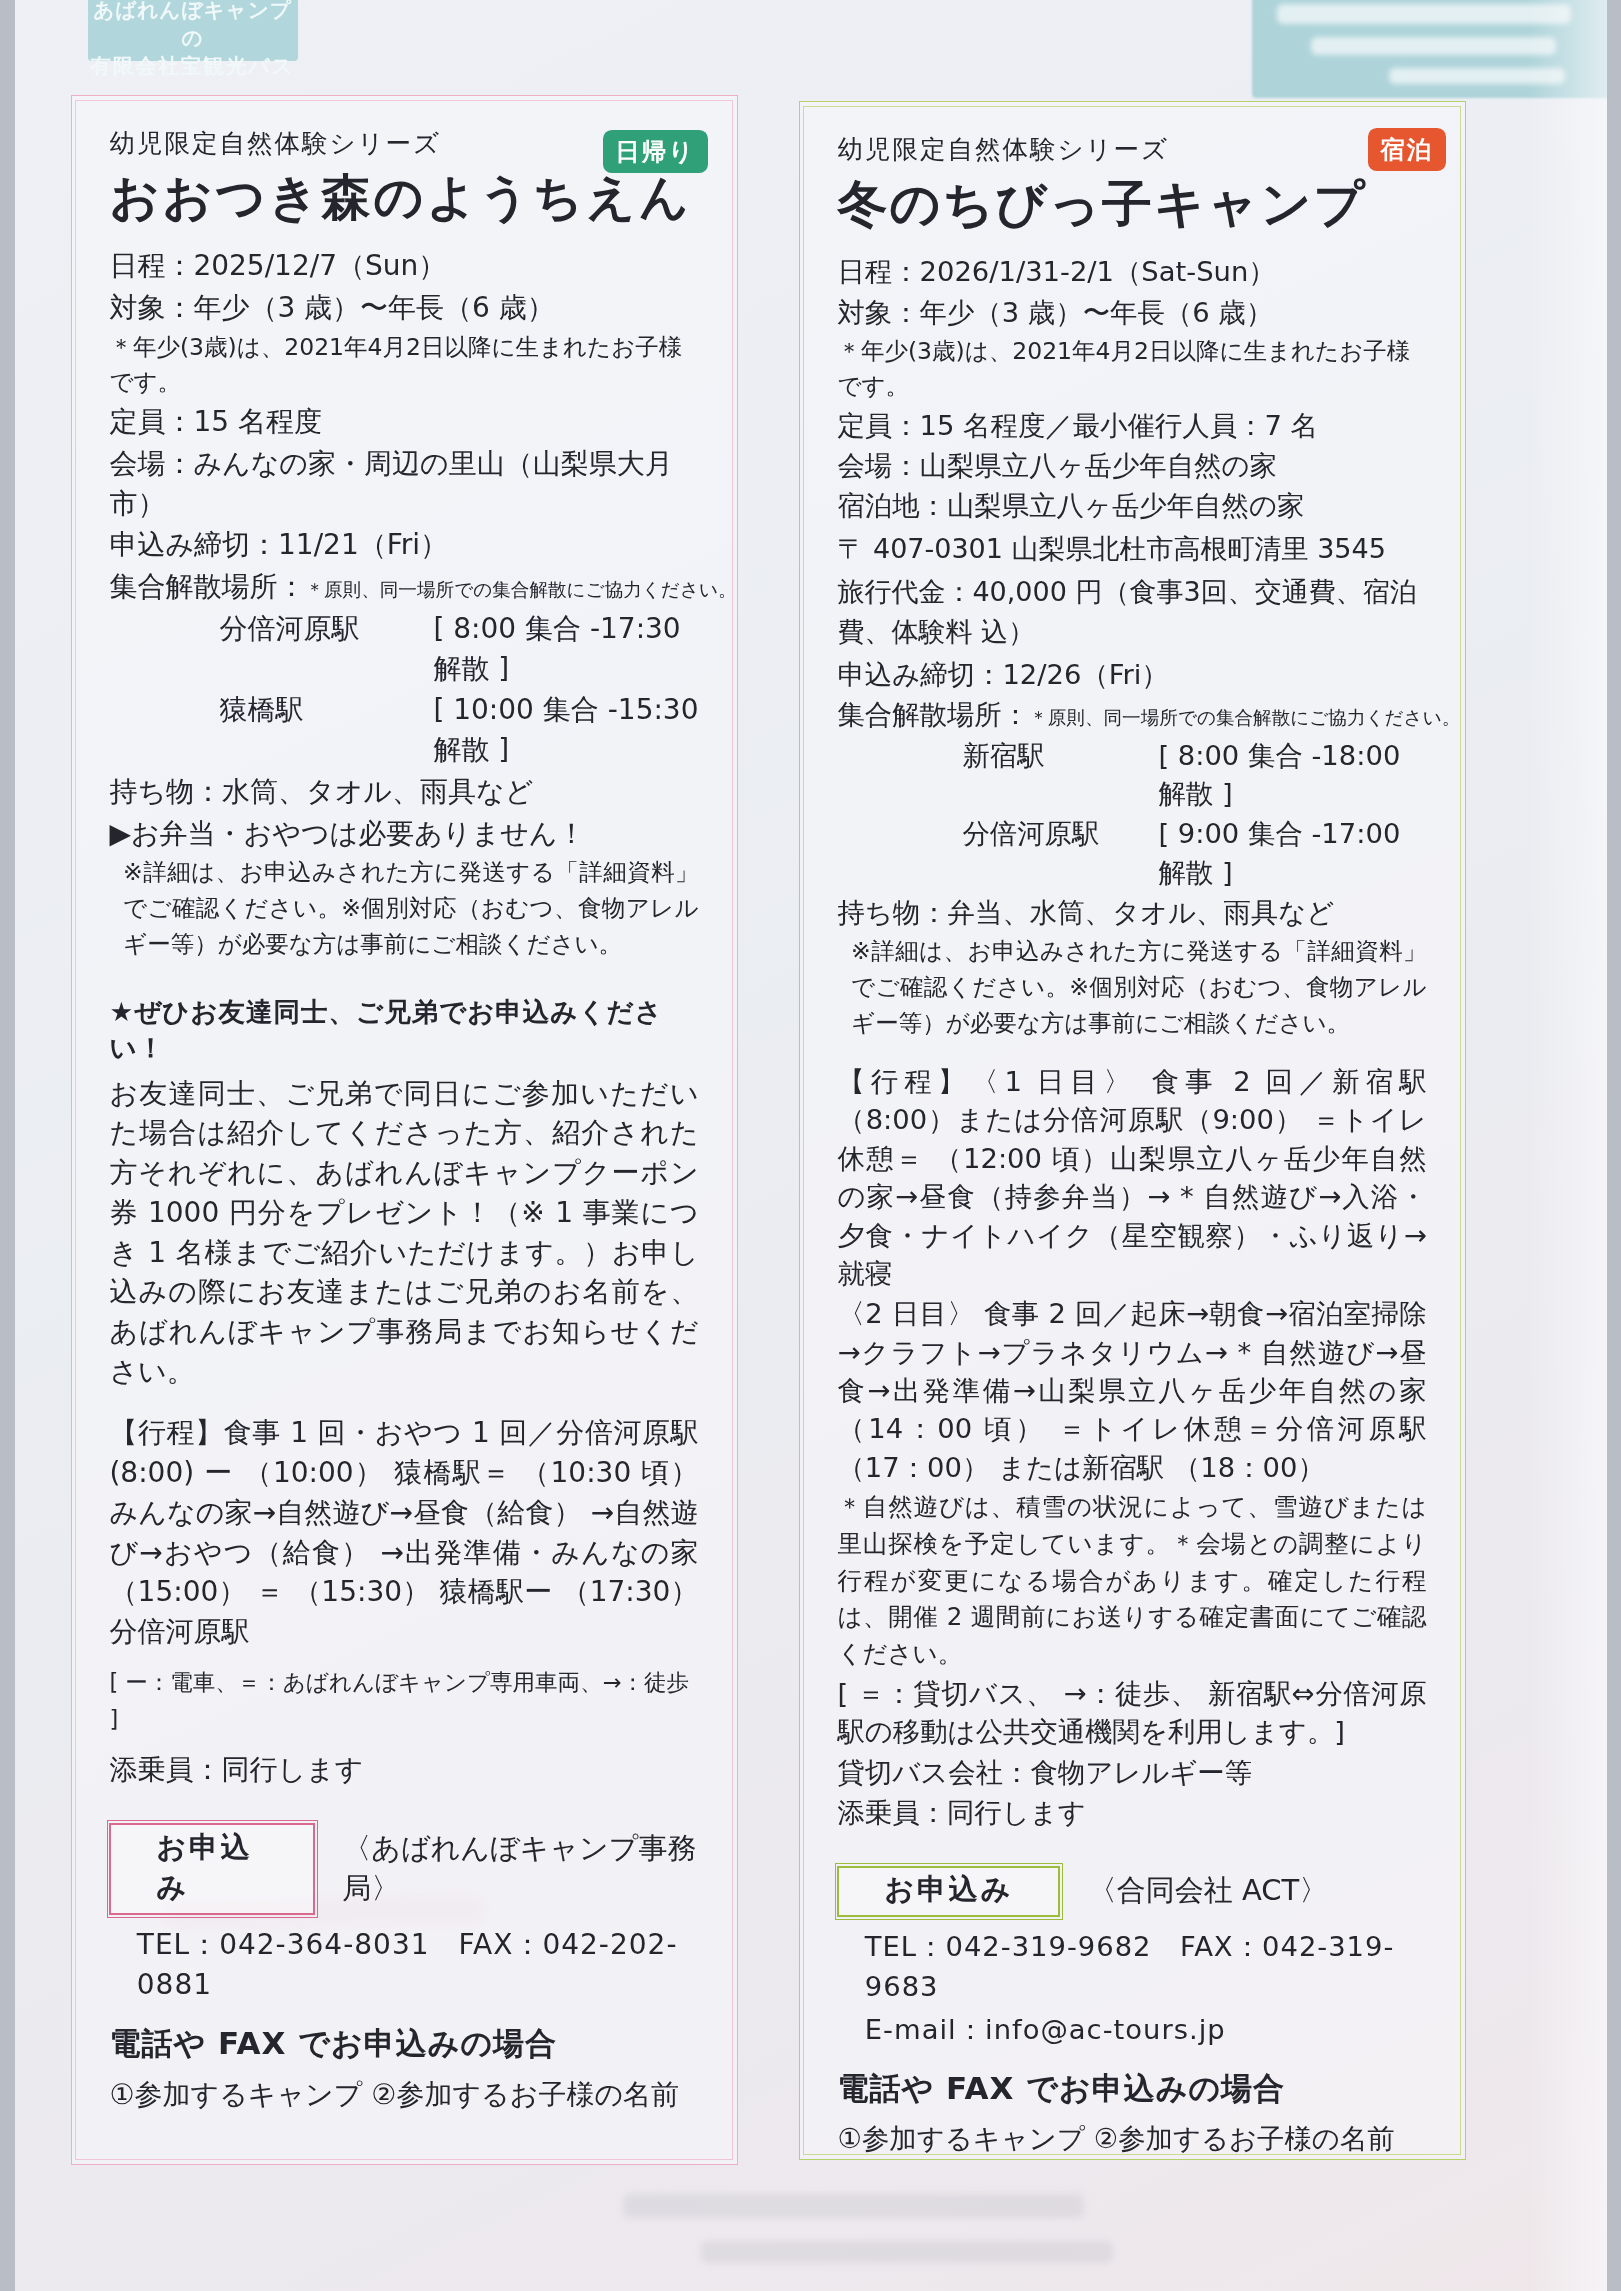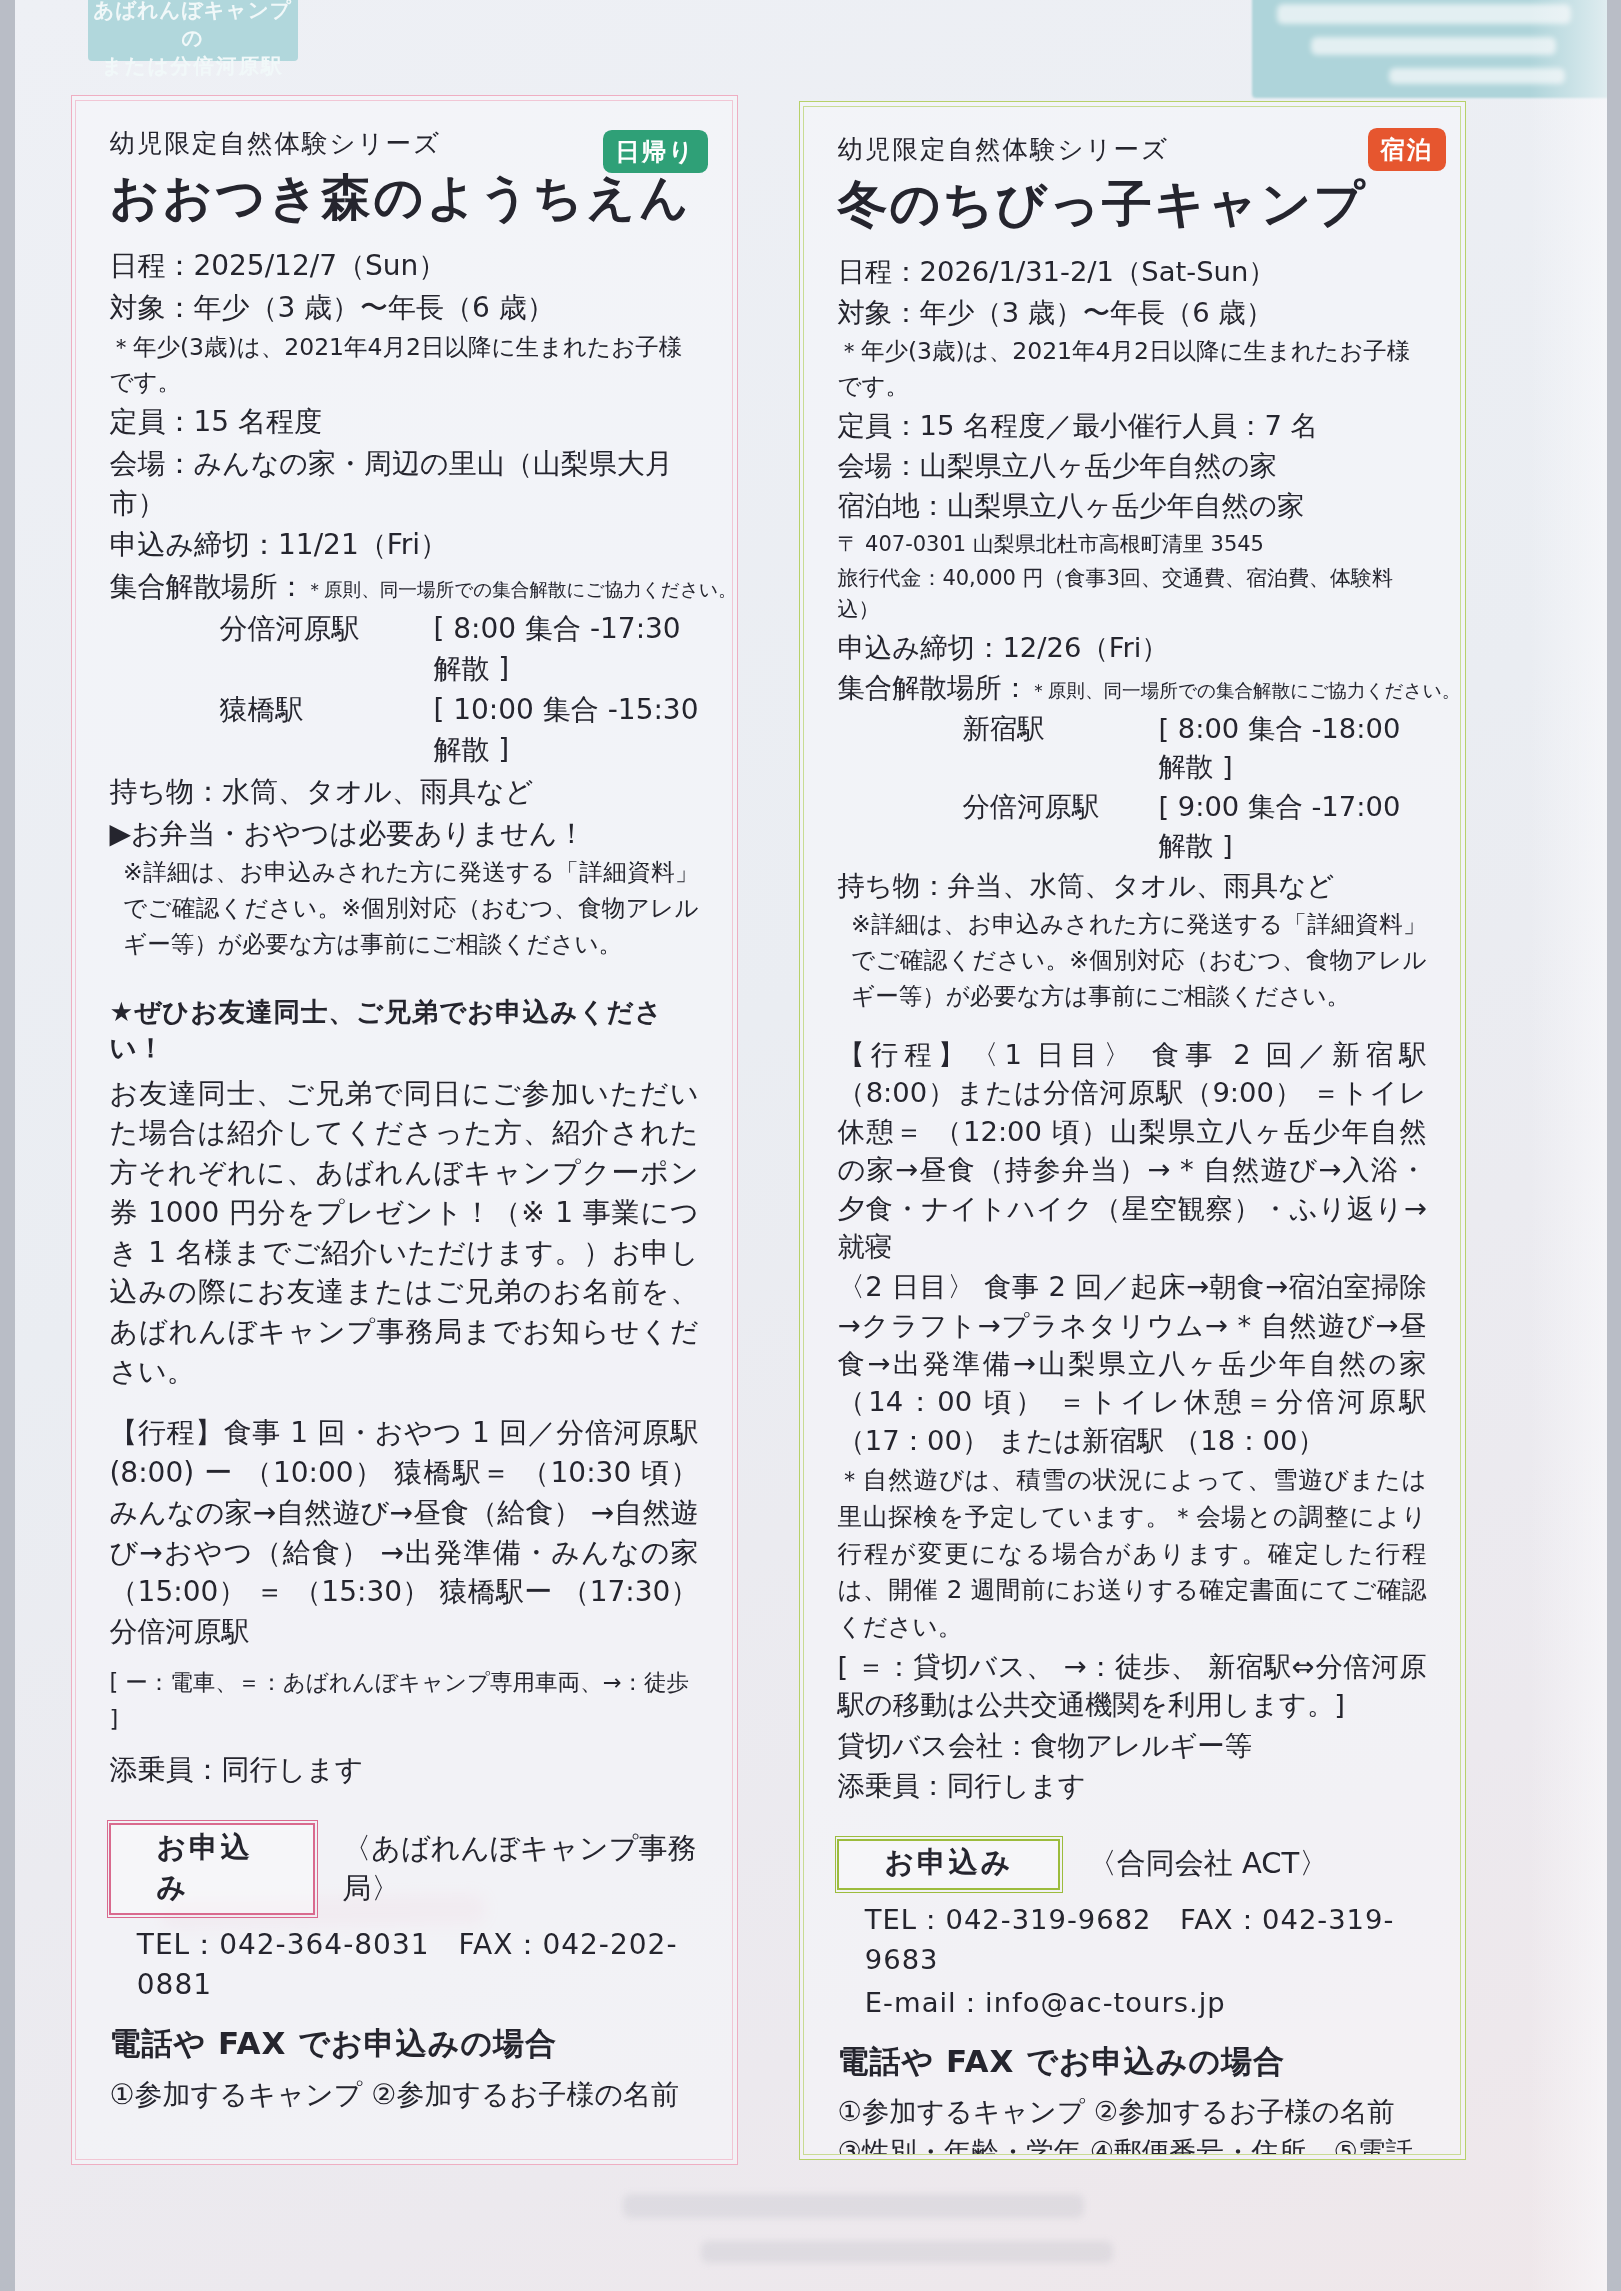--- a/index.html
+++ b/index.html
@@ -29,21 +29,21 @@
   .series{font-size:25.5px;letter-spacing:2px;margin:0 0 3.9px;}
   .title{font-size:49px;font-weight:700;letter-spacing:2.9px;margin:5.9px 0 17.6px;line-height:1.25;}
   .card.right .title{font-size:50px;letter-spacing:2px;}
   .badge{position:absolute;color:#fff;font-weight:700;font-size:24.5px;padding:4.9px 12.7px;
     border-radius:8.8px;letter-spacing:2px;}
   .card.left .badge{top:29px;right:23.5px;}
   .card.right .badge{top:21.6px;right:13.7px;}
   .row-body,.row-para{font-size:var(--fs);line-height:var(--lh);margin:2px 0;}
   .row-para{text-align:justify;}
   .row-small{font-size:23.5px;line-height:1.5;margin:2px 0;}
-  .row-bodysm{font-size:21px;line-height:1.5;margin:2.9px 0;}
+  .row-bodysm{font-size:27px;line-height:1.5;margin:2.9px 0;}
   .row-smallpara{font-size:23.5px;line-height:1.52;margin:2px 0;padding-left:13.7px;text-align:justify;}
   .row-smallpara2{font-size:24.5px;line-height:1.5;margin:2px 0;text-align:justify;}
   .row-legend{font-size:22.5px;line-height:1.65;margin:12px 0;}
   .row-mixed{font-size:var(--fs);line-height:var(--lh);margin:2px 0;white-space:nowrap;}
   .row-mixed .mx2{font-size:18.6px;}
   .row-station{display:flex;font-size:var(--fs);line-height:var(--lh);margin:2px 0;}
   .card.left .row-station{padding-left:110px;}
   .card.left .st-n{min-width:214px;}
   .card.right .row-station{padding-left:125px;}
   .card.right .st-n{min-width:196px;}
@@ -57,21 +57,21 @@
   .apply-box::after{content:"";position:absolute;inset:-4.9px;border:1px solid var(--ap);pointer-events:none;}
   .apply-org{font-size:29px;}
 </style>
 </head>
 <body>
 
 <div class="page">
 
   <div class="ghost-tl">
     <div class="g1">あばれんぼキャンプの</div>
-    <div class="g2">または分倍河原駅</div>
+    <div class="g2">有限会社宝観光バス</div>
   </div>
   <div class="ghost-tr">
     <div class="bar" style="left:25.5px;top:17.6px;width:294px;height:19.6px;"></div>
     <div class="bar" style="left:59px;top:51px;width:245px;height:17.6px;"></div>
     <div class="bar" style="left:137px;top:82px;width:176px;height:15.7px;"></div>
   </div>
   <div class="ghost-blot" style="left:147px;top:1897px;width:323px;height:29px;transform:rotate(-1deg);"></div>
   <div class="ghost-strip" style="left:608px;top:2194px;width:461px;height:23.5px;"></div>
   <div class="ghost-strip" style="left:686px;top:2241px;width:412px;height:21.6px;"></div>
   <div class="edge"></div>

